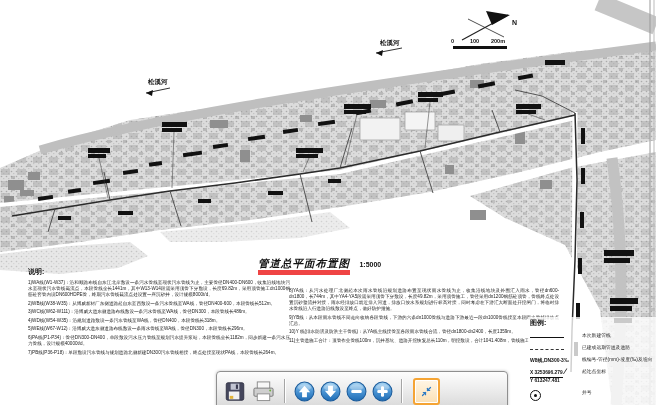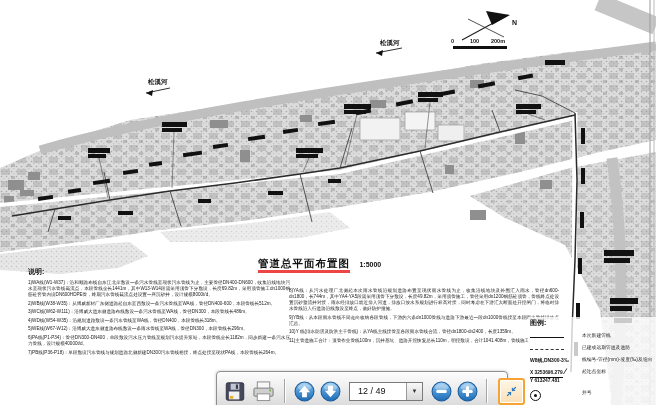--- a/index.html
+++ b/index.html
@@ -2,21 +2,21 @@
 <html><head>
 <meta charset="utf-8">
 <style>
   html,body{margin:0;padding:0;background:#fff;}
   .stage{position:relative;width:656px;height:405px;background:#ffffff;overflow:hidden;
          font-family:"Liberation Sans","DejaVu Sans",sans-serif;color:#111;}
   .map-svg{position:absolute;left:0;top:0;}
 
   
   .title-block{position:absolute;left:258px;top:253px;white-space:nowrap;}
-  .title-main{font-size:10.5px;font-weight:bold;letter-spacing:1px;border-bottom:3px solid #ef4444;padding-bottom:1px;}
+  .title-main{font-size:10.5px;font-weight:bold;letter-spacing:1px;border-bottom:5px solid #ef4444;padding-bottom:1px;font-style:italic;}
   .title-scale{font-size:7px;font-weight:bold;margin-left:5px;}
 
   
   .notes-heading{position:absolute;left:28px;top:267px;font-size:7px;font-weight:bold;}
   .notes-col{position:absolute;font-size:4.6px;line-height:6px;color:#1c1c1c;text-align:justify;}
   .notes-col p{margin:0 0 2.6px 0;}
   #notes-left{left:28px;top:280px;width:262px;}
   #notes-right{left:289px;top:288px;width:270px;}
 
   
@@ -306,26 +306,20 @@
     </button>
 
     <button class="tb-btn">
       <svg width="21" height="21" viewBox="0 0 20 20">
         <circle cx="10" cy="10" r="9" fill="url(#blueGrad)" stroke="#1d5d9c" stroke-width="1"></circle>
         <ellipse cx="10" cy="6.2" rx="6.2" ry="3" fill="#ffffff" opacity=".3"></ellipse>
         <path d="M10,4.6 L15.4,10.6 H12.3 V15.4 H7.7 V10.6 H4.6 Z" fill="#fff" transform="rotate(180 10 10)"></path>
       </svg>
     </button>
 
-    <div class="page-box">
-      <span class="page-text">12 / 49</span>
-      <span class="page-drop">
-        <span>▼</span>
-      </span>
-    </div>
 
     <button class="tb-btn">
       <svg width="21" height="21" viewBox="0 0 20 20">
         <circle cx="10" cy="10" r="9" fill="url(#blueGrad)" stroke="#1d5d9c" stroke-width="1"></circle>
         <ellipse cx="10" cy="6.2" rx="6.2" ry="3" fill="#ffffff" opacity=".3"></ellipse>
         <rect x="5" y="8.6" width="10" height="2.9" rx="1.2" fill="#fff"></rect>
       </svg>
     </button>
 
     <button class="tb-btn">

